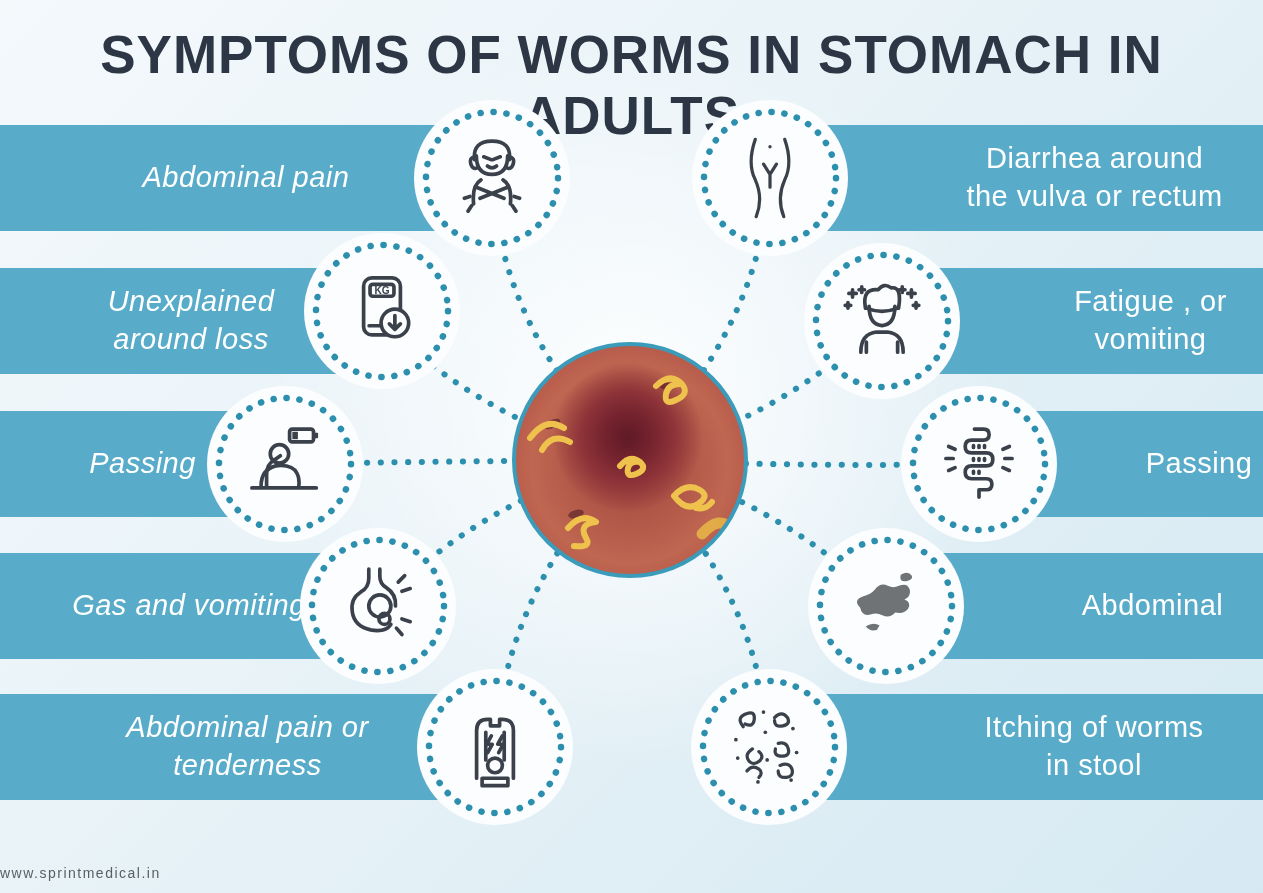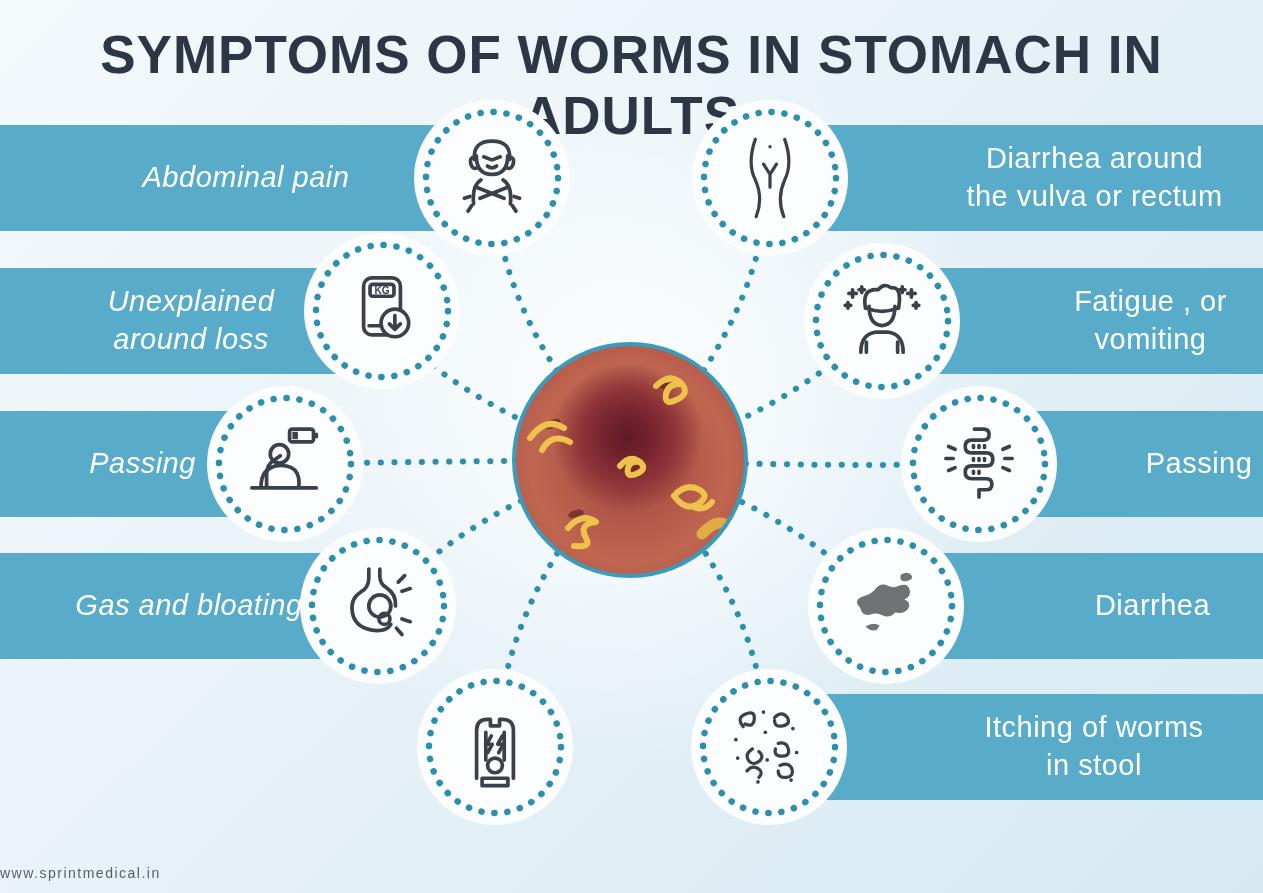--- a/index.html
+++ b/index.html
@@ -93,36 +93,40 @@
     <span class="banner-label">Abdominal pain</span>
   </div>
   <div class="banner left" style="top:268px;width:382px">
     <span class="banner-label">Unexplained
 around loss</span>
   </div>
   <div class="banner left" style="top:411px;width:285px">
     <span class="banner-label">Passing</span>
   </div>
   <div class="banner left" style="top:553px;width:378px">
-    <span class="banner-label">Gas and bloating</span>
+    <span class="banner-label">Gas and vomiting</span>
+  </div>
+  <div class="banner left" style="top:694px;width:495px">
+    <span class="banner-label">Abdominal pain or
+tenderness</span>
   </div>
 
   <div class="banner right" style="top:125px;left:770px;width:493px">
     <span class="banner-label">Diarrhea around
 the vulva or rectum</span>
   </div>
   <div class="banner right" style="top:268px;left:882px;width:381px">
     <span class="banner-label">Fatigue , or
 vomiting</span>
   </div>
   <div class="banner right" style="top:411px;left:979px;width:284px">
     <span class="banner-label">Passing</span>
   </div>
   <div class="banner right" style="top:553px;left:886px;width:377px">
-    <span class="banner-label">Diarrhea</span>
+    <span class="banner-label">Abdominal</span>
   </div>
   <div class="banner right" style="top:694px;left:769px;width:494px">
     <span class="banner-label">Itching of worms
 in stool</span>
   </div>
 
   <div class="icon-group" style="left:414px;top:100px">
     <div class="icon-bg"></div>
     <svg class="ring" width="156" height="156">
         <circle cx="78" cy="78" r="66"></circle>

